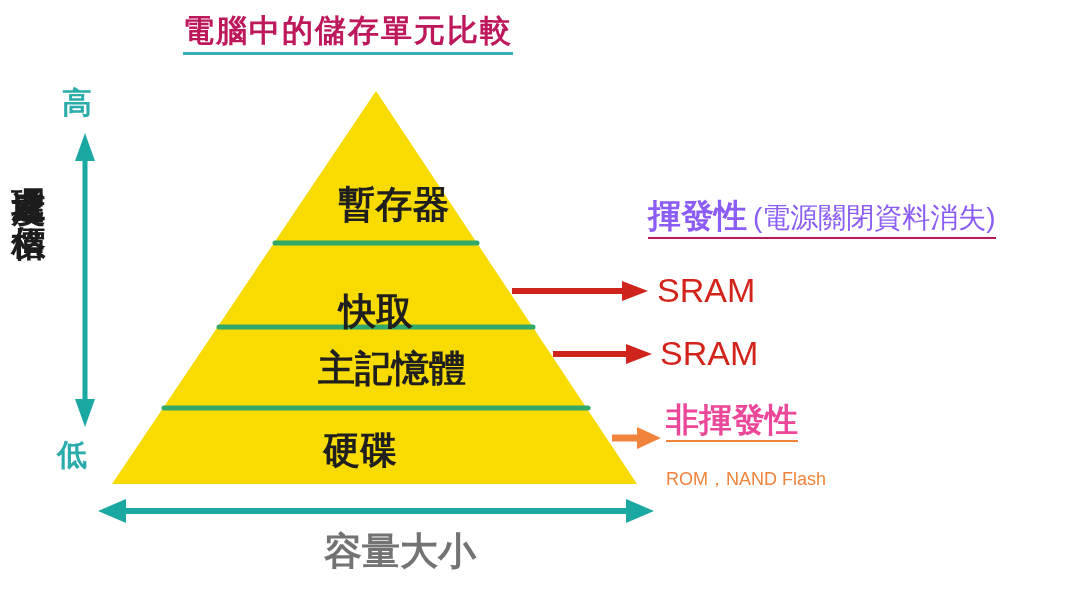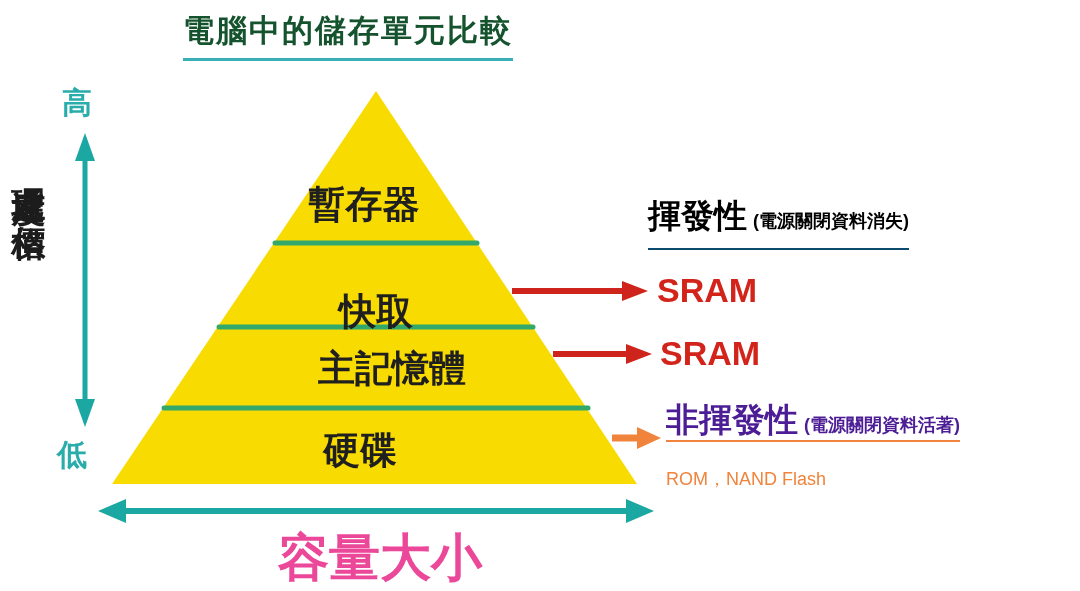--- a/index.html
+++ b/index.html
@@ -3,48 +3,48 @@
 <meta charset="utf-8">
 <style>
   html,body{margin:0;padding:0;background:#fff;}
   .stage{
     position:relative;width:1080px;height:591px;background:#ffffff;overflow:hidden;
     font-family:"Liberation Sans","DejaVu Sans",sans-serif;
   }
   .abs{position:absolute;}
   .title{
     left:183px;top:12px;font-size:31px;font-weight:700;letter-spacing:2px;
-    color:#14532d;border-bottom:3px solid #3aafb8;padding-bottom:9px;line-height:1.2;text-align:center;
+    color:#be185d;border-bottom:3px solid #3aafb8;padding-bottom:3px;line-height:1.2;text-align:center;
   }
   .axis-end{font-size:30px;font-weight:700;color:#2aacab;line-height:1;}
   .high{left:62px;top:88px;}
   .low{left:57px;top:440px;}
   .v-axis-label{
     left:12px;top:160px;height:260px;
     writing-mode:vertical-rl;text-orientation:upright;
     font-size:34px;font-weight:700;color:#1c1c1c;letter-spacing:1px;line-height:1;
   }
   .level-label{
     transform:translateX(-50%);font-size:37px;font-weight:700;color:#1f1f1f;
     line-height:1;white-space:nowrap;
   }
-  .lv0{left:364px;top:186px;}
+  .lv0{left:394px;top:186px;}
   .lv1{left:376px;top:270px;margin-top:23px;}
   .lv2{left:392px;top:350px;}
   .lv3{left:360px;top:432px;}
   .note-line{display:flex;align-items:baseline;gap:6px;white-space:nowrap;}
-  .volatile{left:648px;top:198px;color:#000000;border-bottom:2px solid #0c4a6e;padding-bottom:14px;}
-  .nonvolatile{left:666px;top:402px;color:#4c1d95;border-bottom:2px solid #f0843c;padding-bottom:2px;}
+  .volatile{left:648px;top:198px;color:#8b5cf6;border-bottom:2px solid #be185d;padding-bottom:3px;}
+  .nonvolatile{left:666px;top:402px;color:#ec4899;border-bottom:2px solid #f0843c;padding-bottom:2px;}
   .note-big{font-size:33px;font-weight:700;line-height:1.1;}
-  .note-small{font-size:18px;font-weight:700;line-height:1.1;}
-  .ram-label{font-size:34px;font-weight:700;color:#d2241a;line-height:1;white-space:nowrap;}
+  .note-small{font-size:28px;font-weight:400;line-height:1.1;}
+  .ram-label{font-size:34px;font-weight:400;color:#d2241a;line-height:1;white-space:nowrap;}
   .sram{left:657px;top:273px;}
   .dram{left:660px;top:336px;}
   .examples{left:666px;top:469px;font-size:18px;font-weight:400;color:#f0843c;line-height:1.15;white-space:nowrap;}
-  .capacity{left:380px;top:532px;transform:translateX(-50%);font-size:51px;font-weight:700;color:#ec4899;line-height:1;white-space:nowrap;}
+  .capacity{left:400px;top:532px;transform:translateX(-50%);font-size:38px;font-weight:700;color:#737373;line-height:1;white-space:nowrap;}
   svg{position:absolute;left:0;top:0;}
 </style>
 </head>
 <body>
 
 <div class="stage">
 
   <svg width="1080" height="591" viewBox="0 0 1080 591">
 
     <polygon points="376,91 637,484 112,484" fill="#f8db00"></polygon>
@@ -83,19 +83,18 @@
   <div class="abs level-label lv3">硬碟</div>
 
   <div class="abs note-line volatile">
     <span class="note-big">揮發性</span>
     <span class="note-small">(電源關閉資料消失)</span>
   </div>
   <div class="abs ram-label sram">SRAM</div>
   <div class="abs ram-label dram">SRAM</div>
   <div class="abs note-line nonvolatile">
     <span class="note-big">非揮發性</span>
-    <span class="note-small">(電源關閉資料活著)</span>
   </div>
   <div class="abs examples">ROM，NAND Flash</div>
 
   <div class="abs capacity">容量大小</div>
 
 </div>
 
 </body></html>

